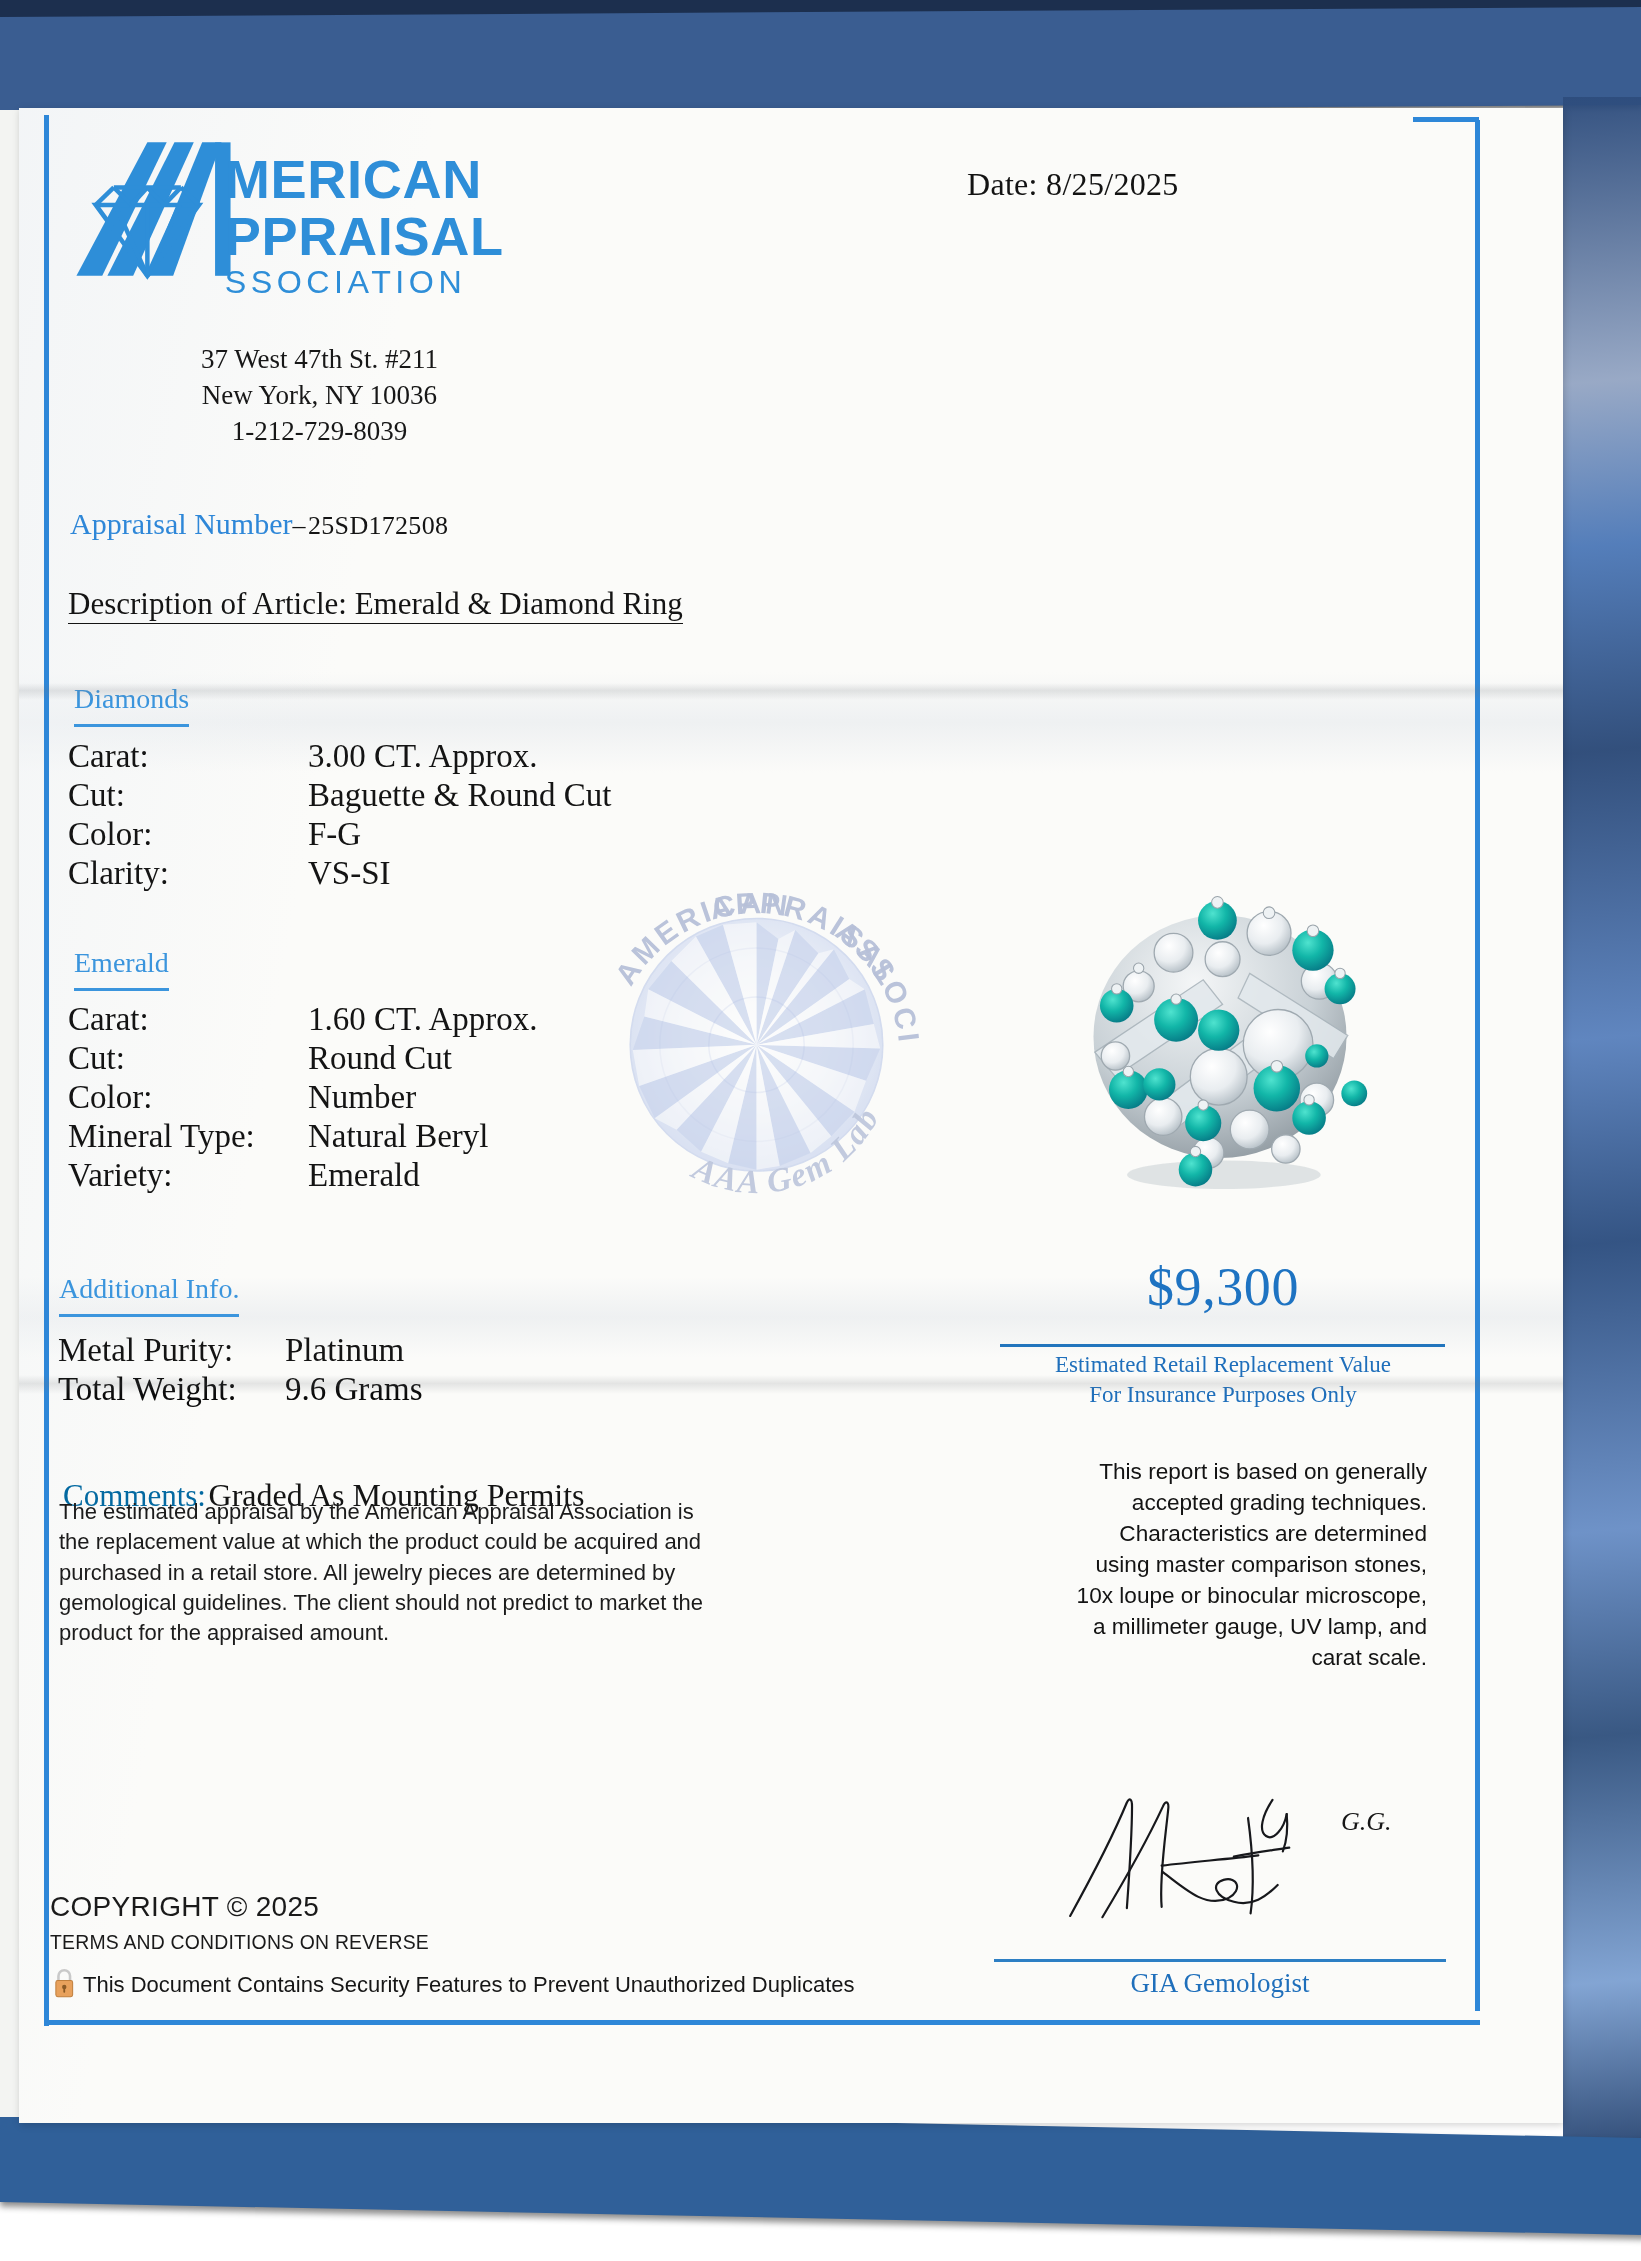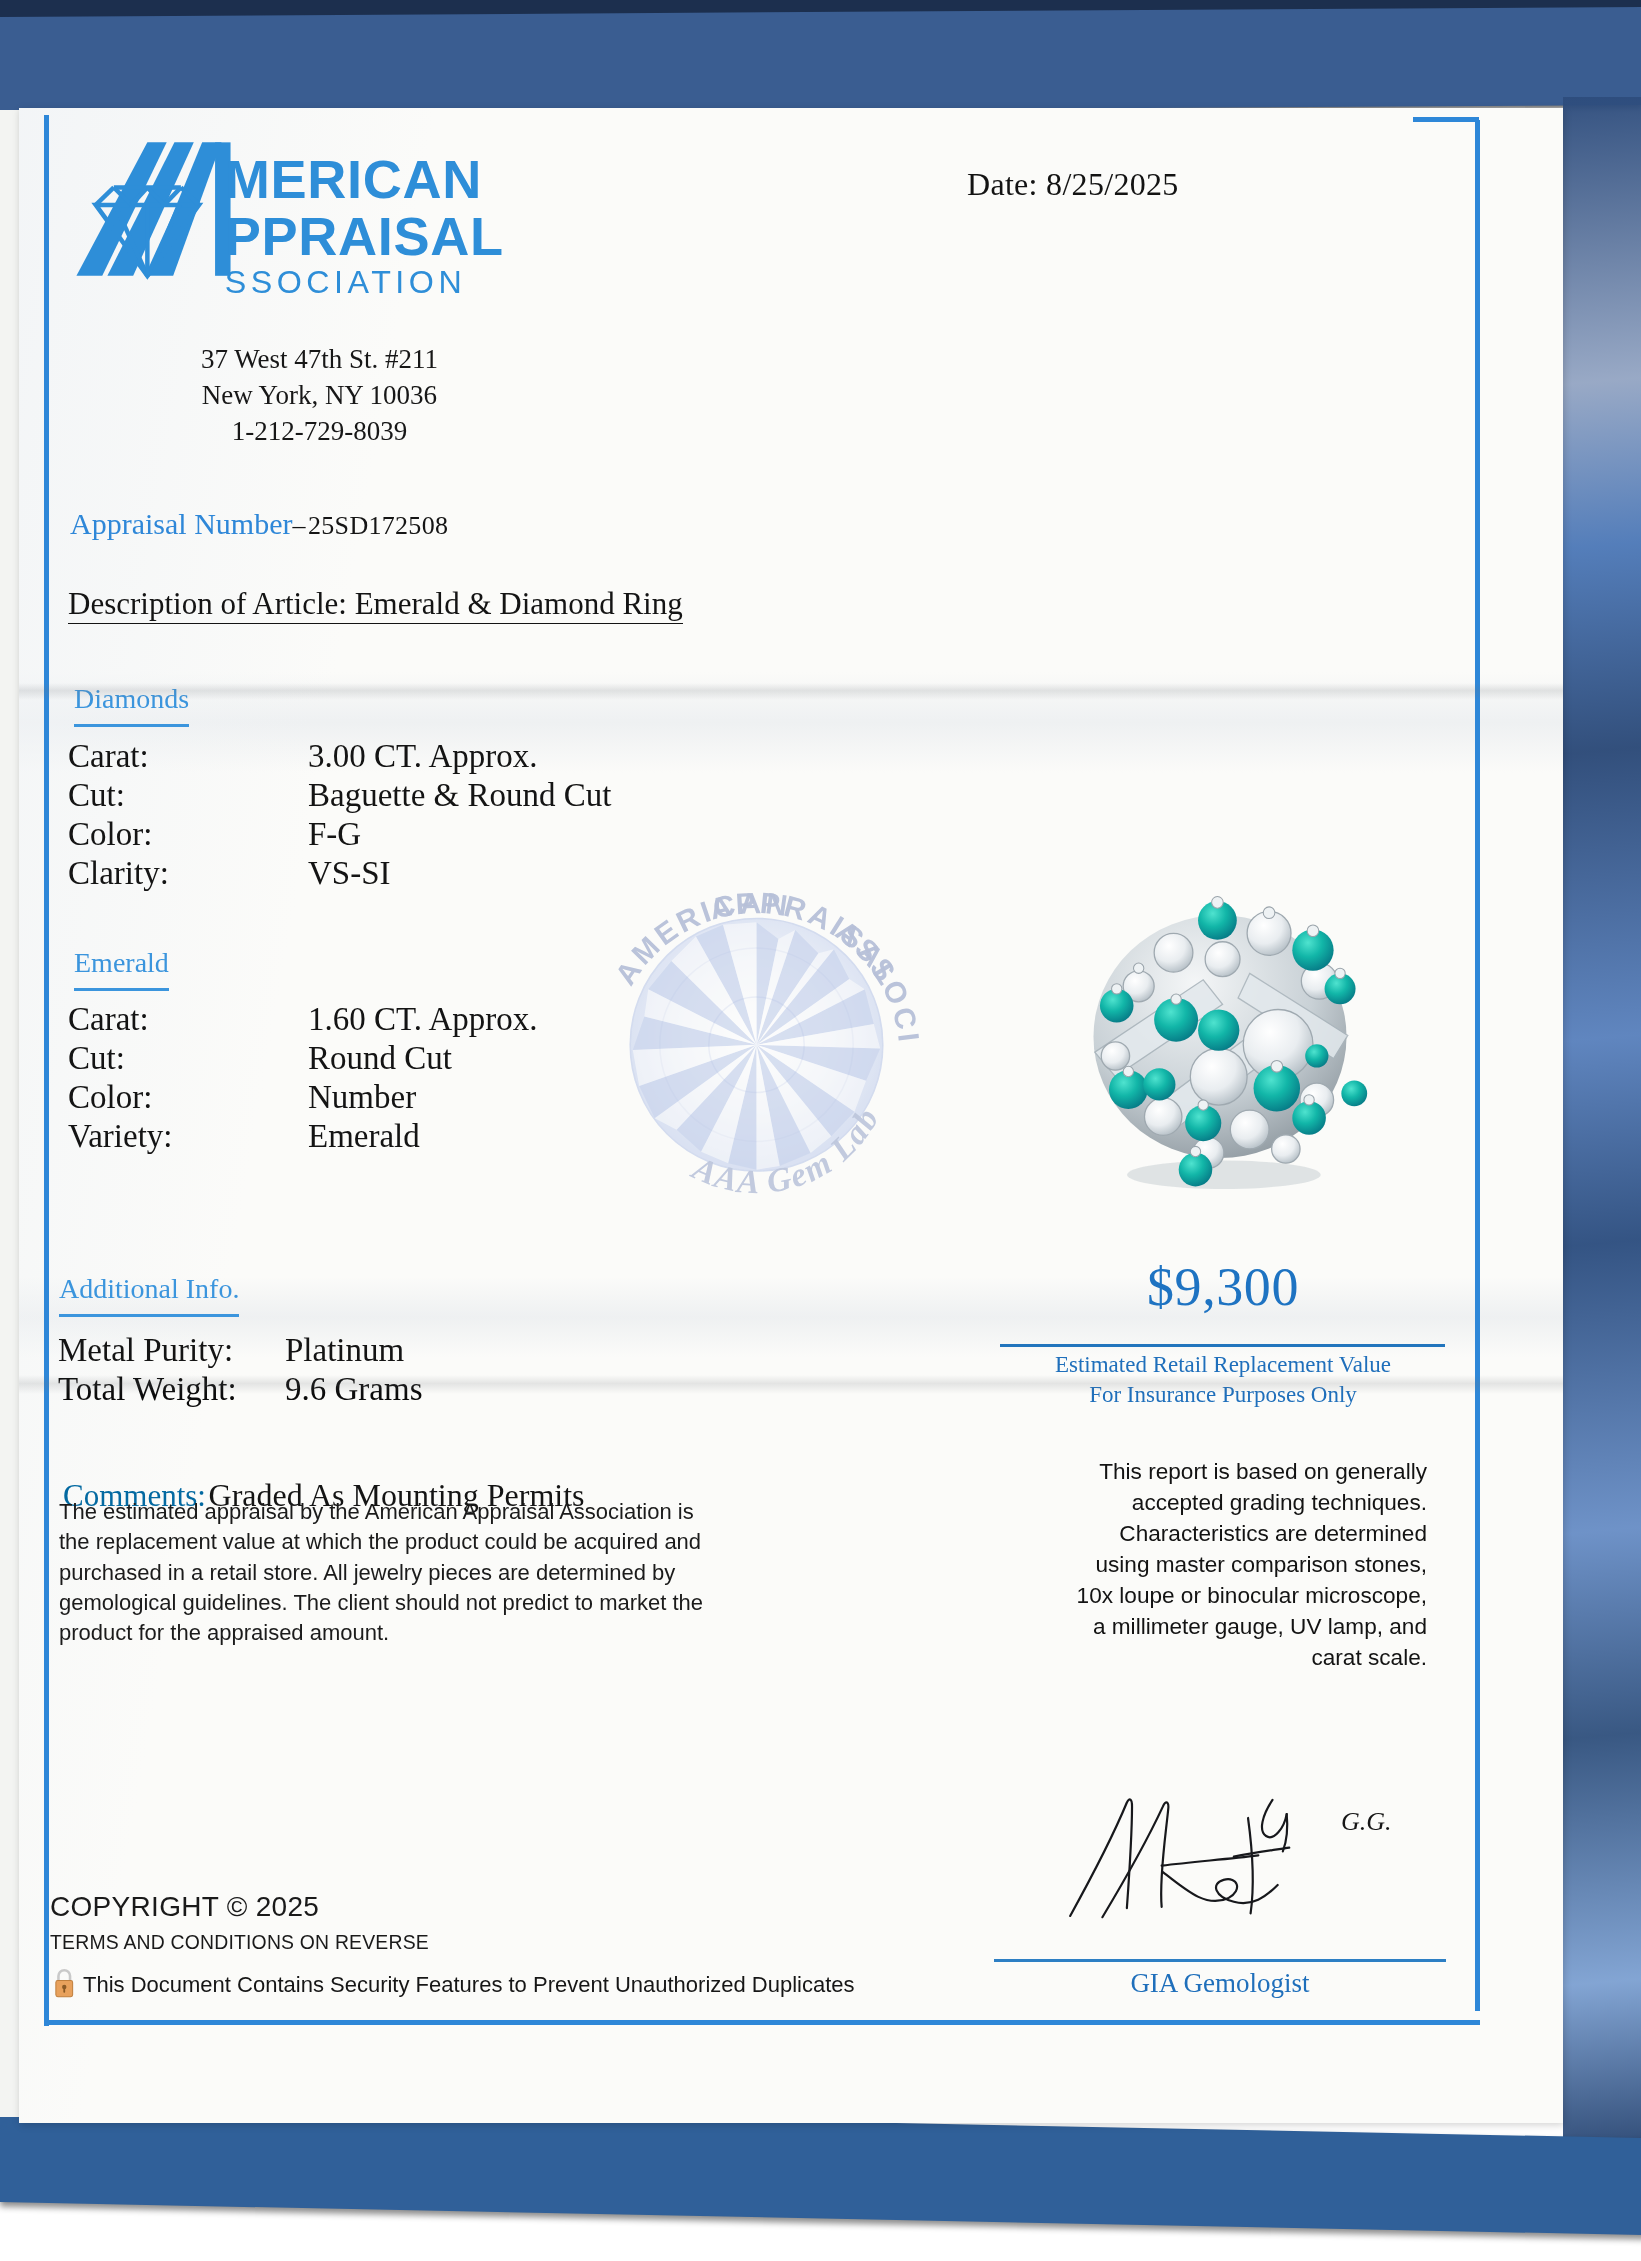--- a/index.html
+++ b/index.html
@@ -296,20 +296,24 @@
     <span class="k">Carat:</span>
     <span class="v">1.60 CT. Approx.</span>
   </div>
   <div class="row">
     <span class="k">Cut:</span>
     <span class="v">Round Cut</span>
   </div>
   <div class="row">
     <span class="k">Color:</span>
     <span class="v">Number</span>
+  </div>
+  <div class="row">
+    <span class="k">Mineral Type:</span>
+    <span class="v">Natural Beryl</span>
   </div>
   <div class="row">
     <span class="k">Variety:</span>
     <span class="v">Emerald</span>
   </div>
 </div>
 
 <div class="sec-head" id="sec-addl">Additional Info.</div>
 <div class="spec" id="spec-addl">
   <div class="row">

